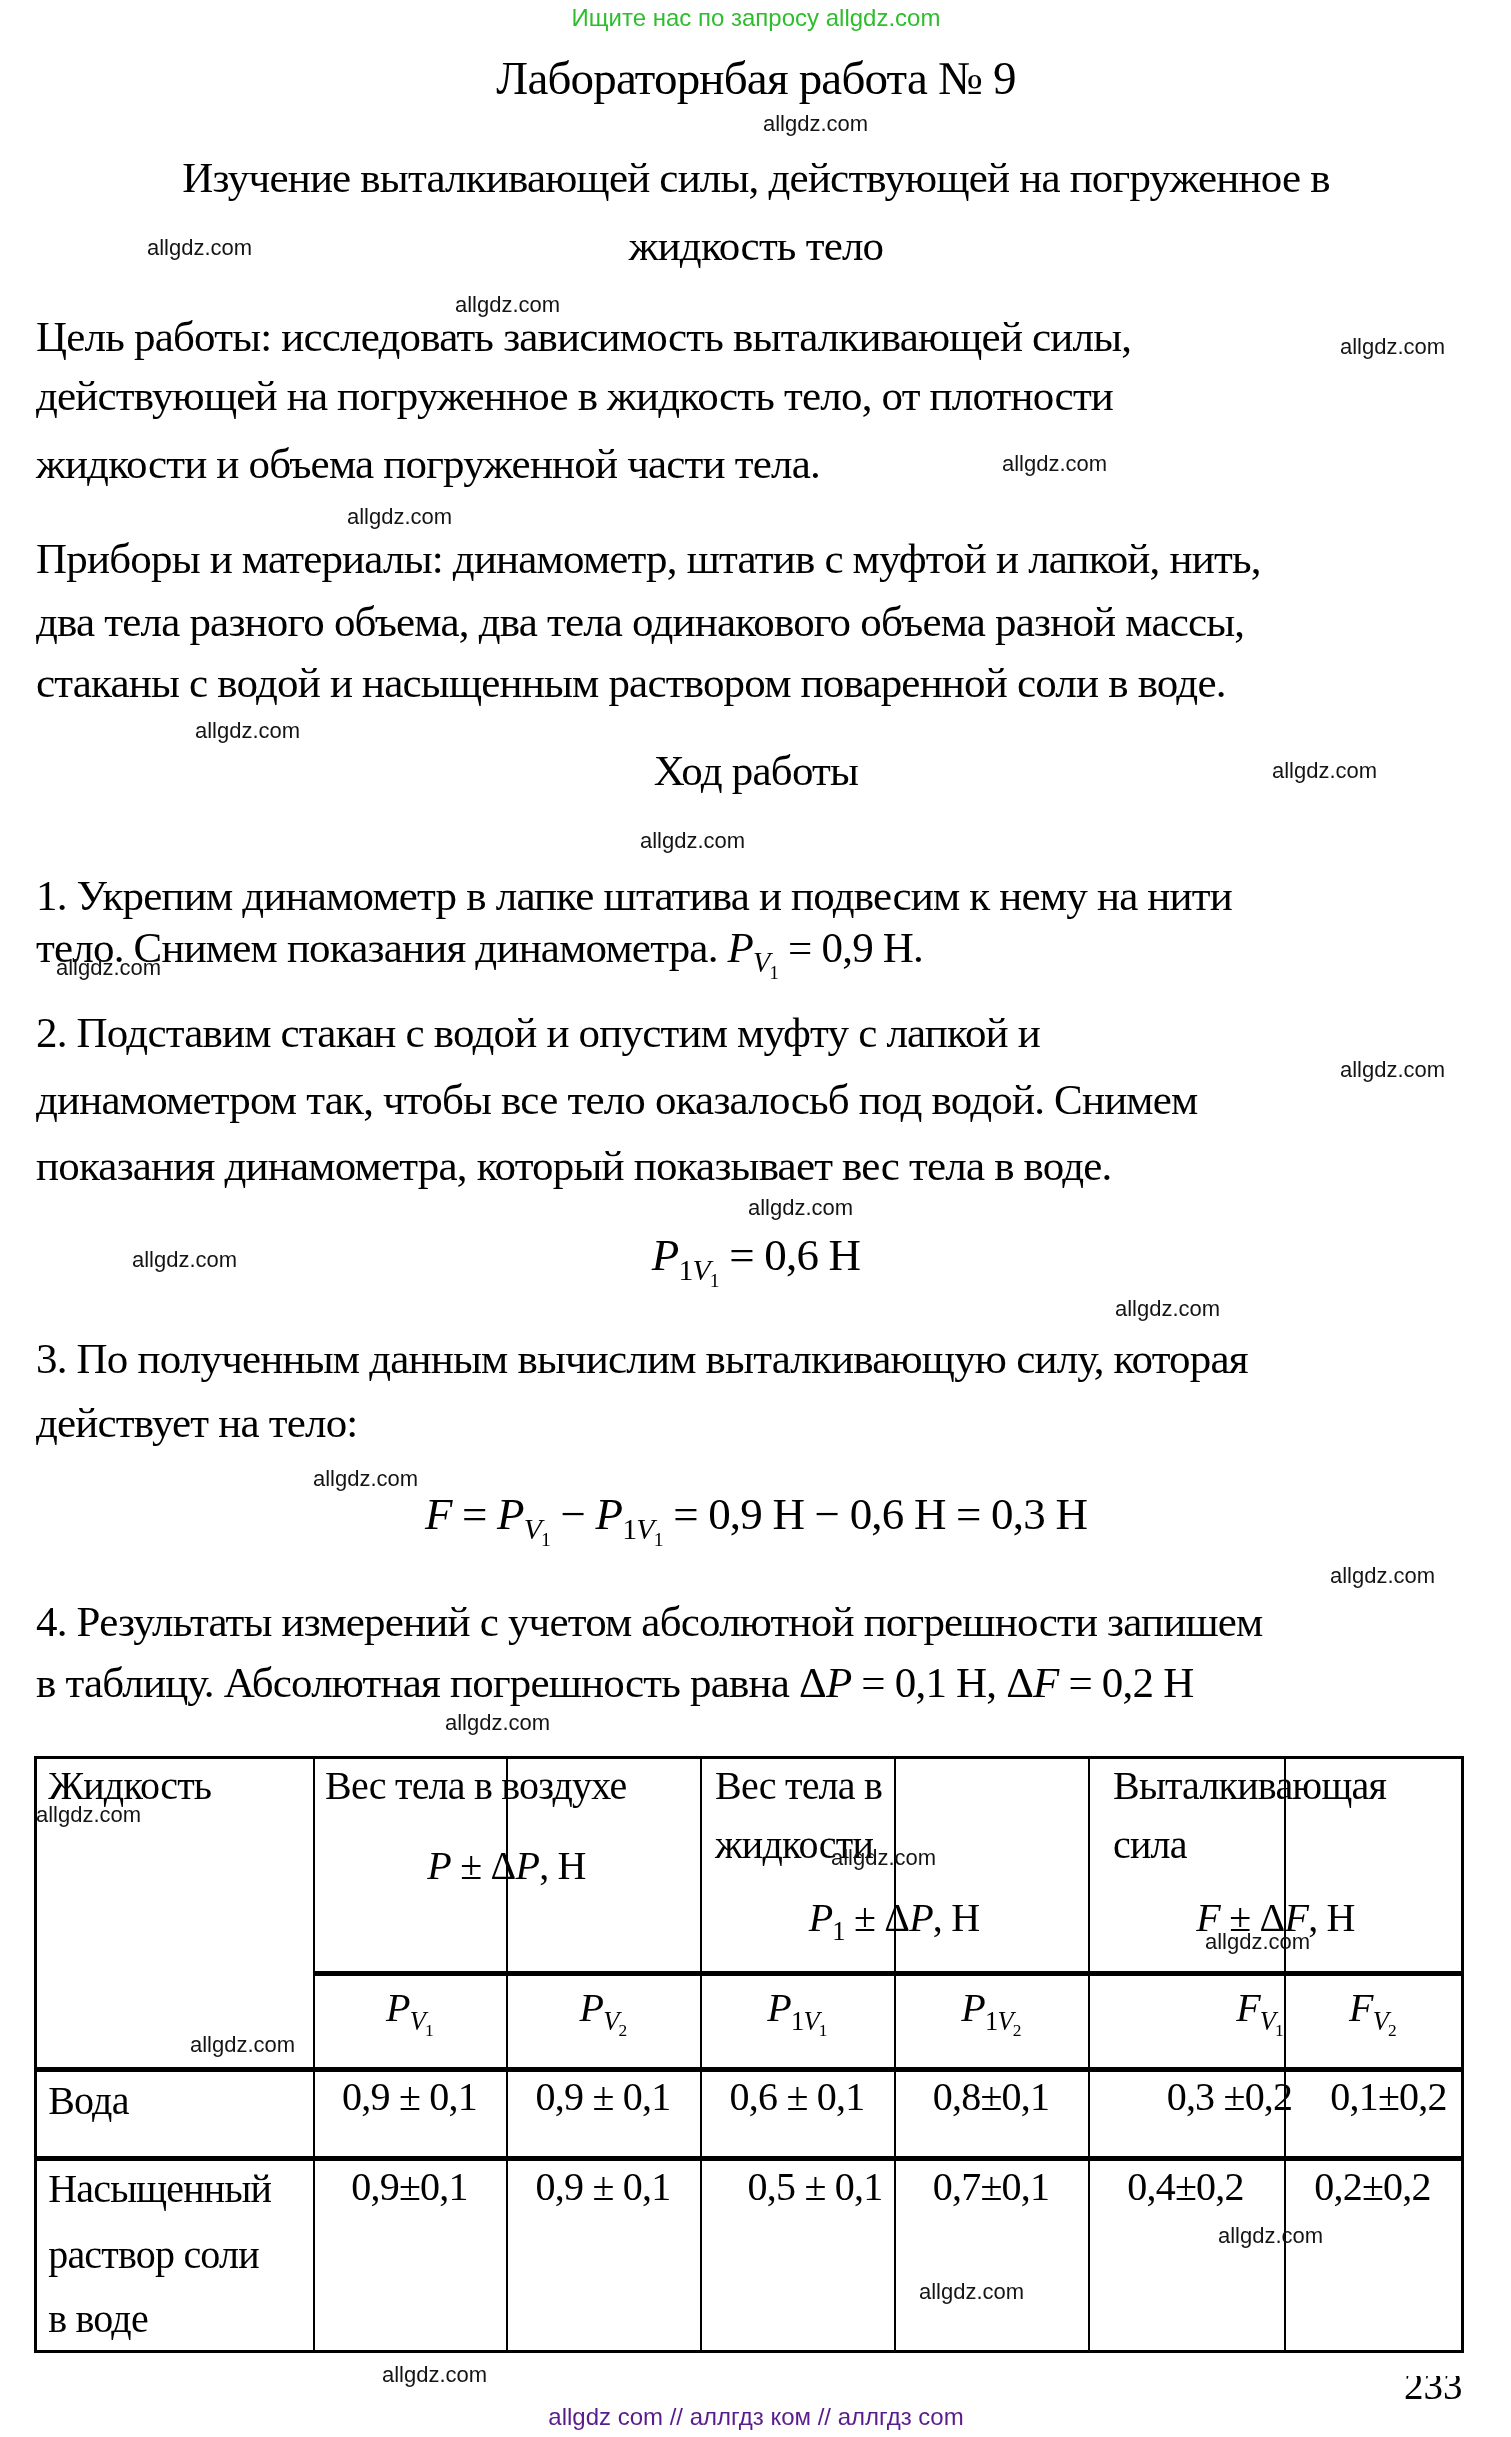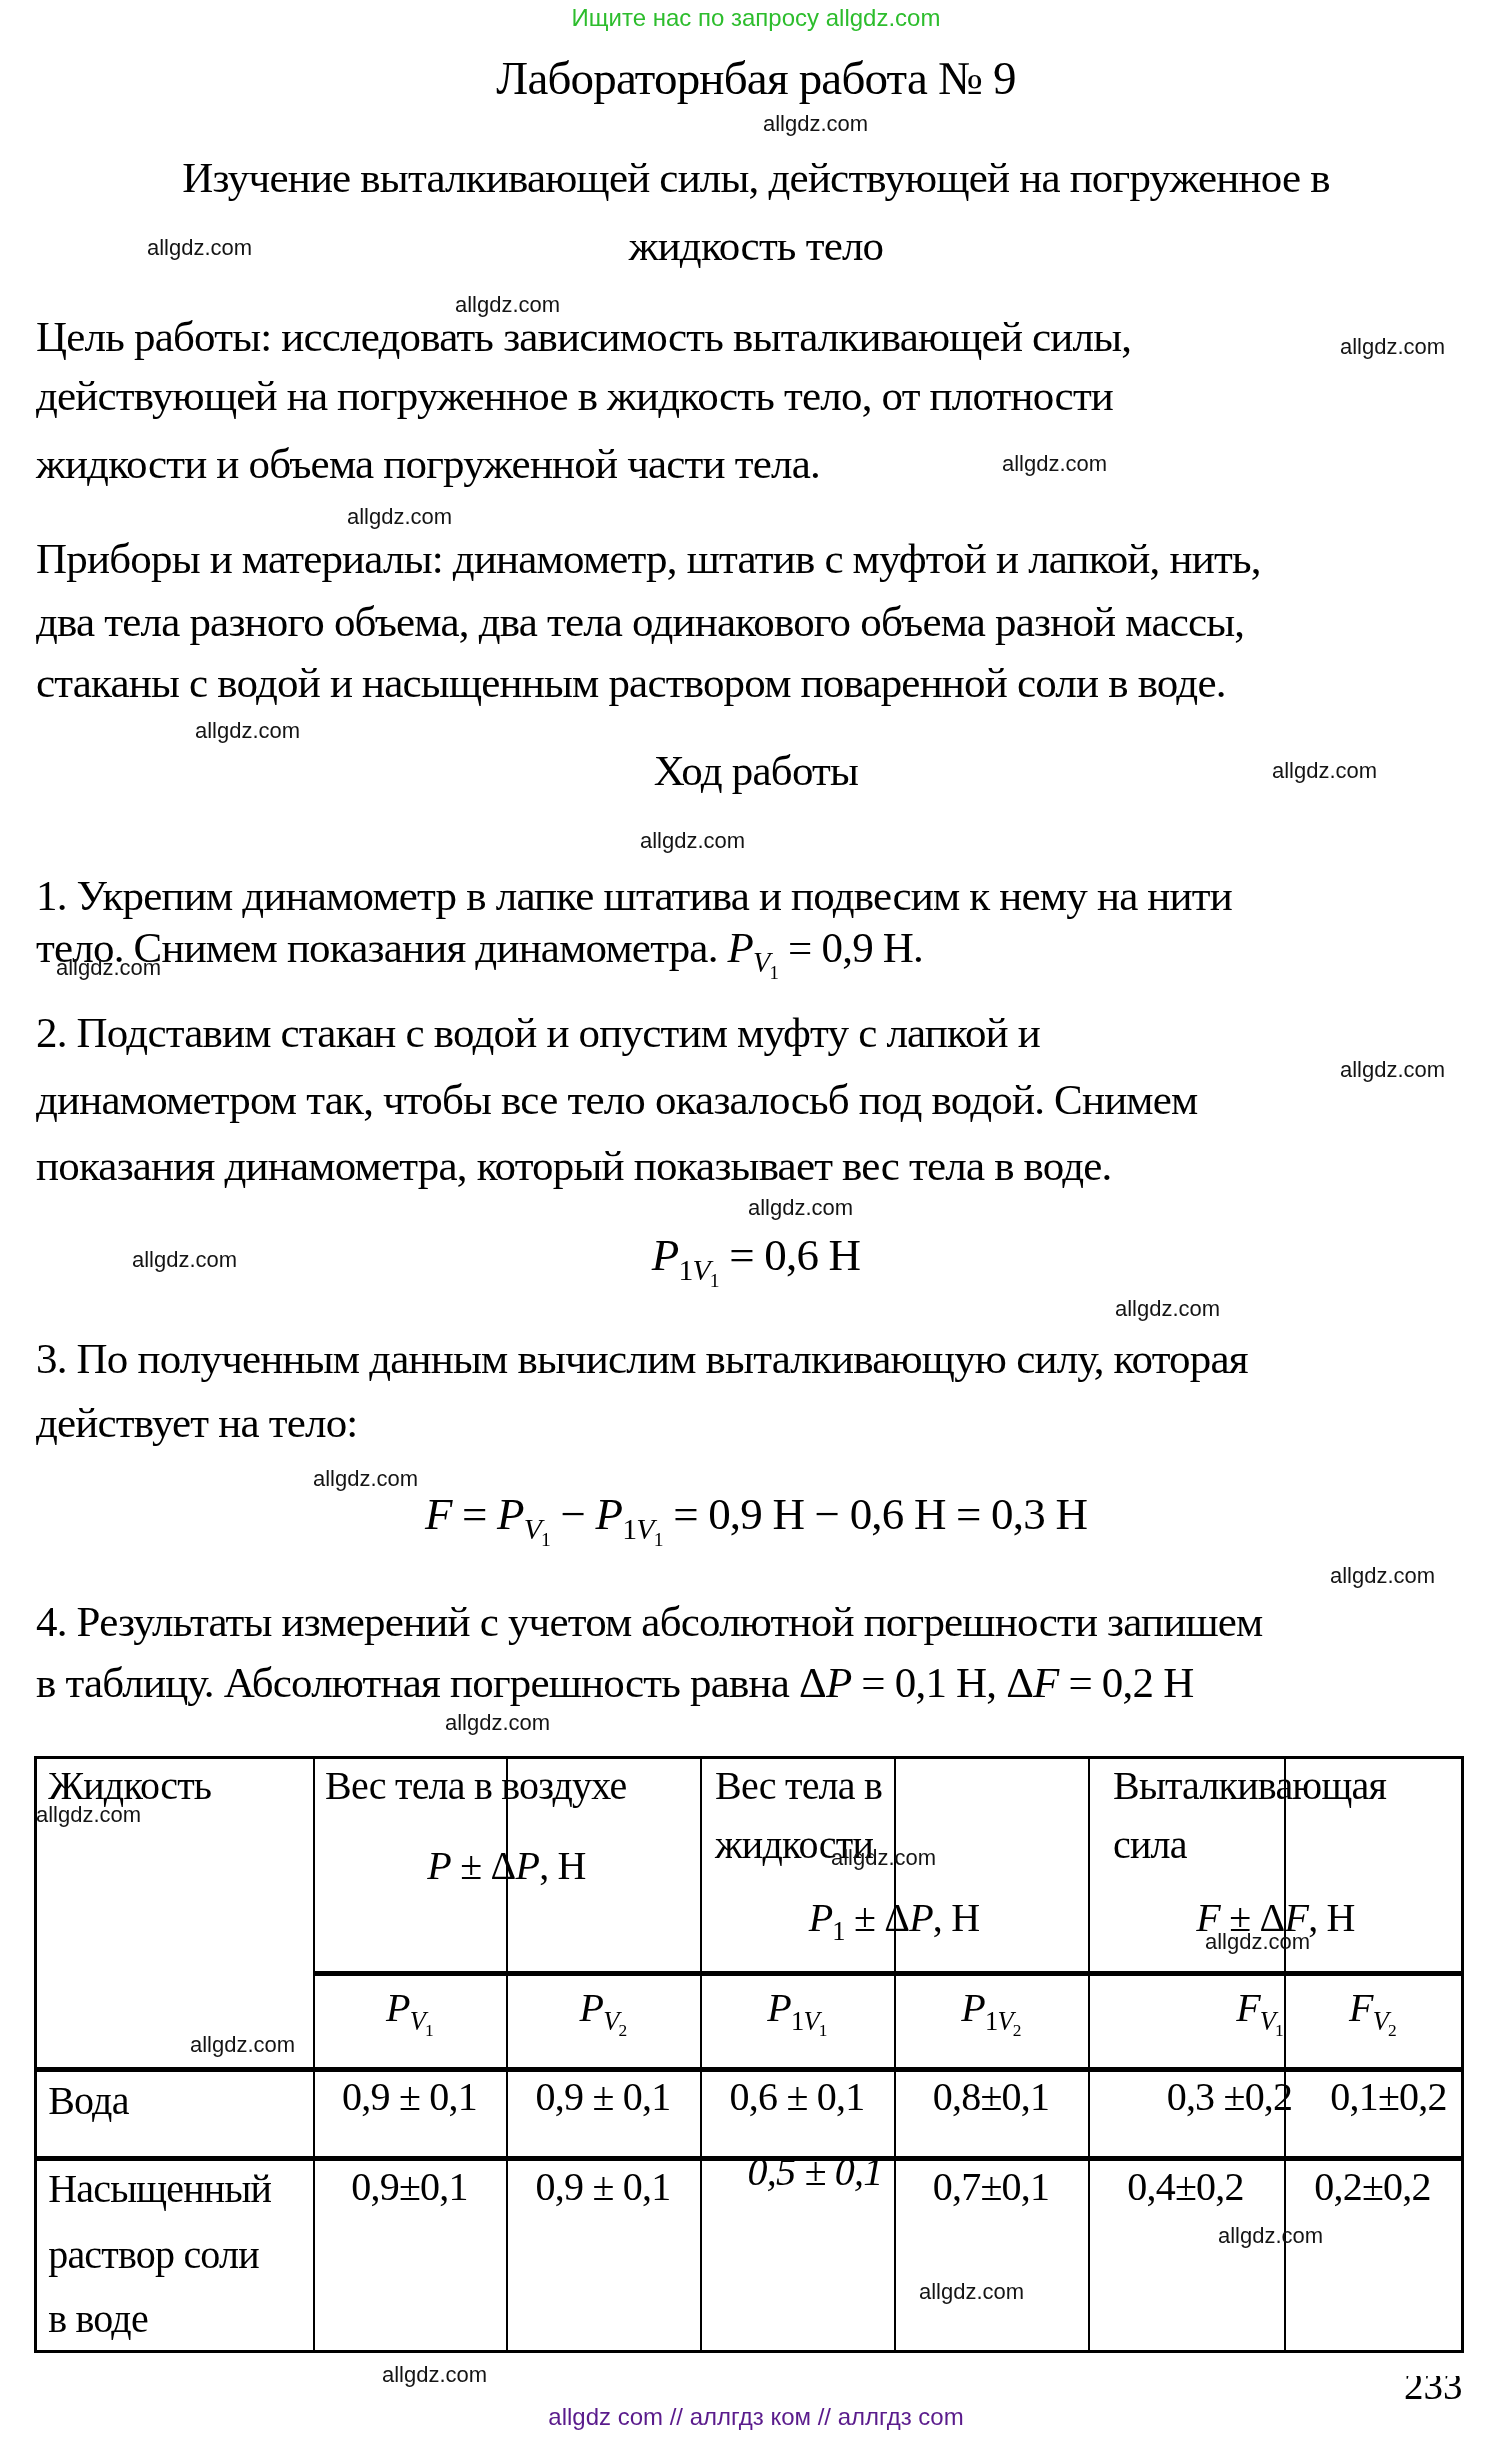--- a/index.html
+++ b/index.html
@@ -167,21 +167,21 @@
   <div class="tcell tc-center" style="left:663px; top:316px; width:194px;">0,6 ± 0,1</div>
   <div class="tcell tc-center" style="left:857px; top:316px; width:194px;">0,8±0,1</div>
   <div class="tcell tc-center" style="left:1051px; top:316px; width:195px;padding-left:44px;">0,3 ±0,2</div>
   <div class="tcell tc-center" style="left:1247px; top:316px; width:177px;margin-left:16px;">0,1±0,2</div>
 
   <div class="tcell" style="left:11.2px; top:408px;">Насыщенный</div>
   <div class="tcell" style="left:11.2px; top:474px;">раствор соли</div>
   <div class="tcell" style="left:11.2px; top:538px;">в воде</div>
   <div class="tcell tc-center" style="left:276px; top:406px; width:193px;">0,9±0,1</div>
   <div class="tcell tc-center" style="left:469px; top:406px; width:194px;">0,9 ± 0,1</div>
-  <div class="tcell tc-center" style="left:663px; top:391px; width:230px;font-style:italic;">0,5 ± 0,1</div>
+  <div class="tcell tc-center" style="left:663px; top:406px; width:230px;">0,5 ± 0,1</div>
   <div class="tcell tc-center" style="left:857px; top:406px; width:194px;font-family:Liberation Serif, serif;">0,7±0,1</div>
   <div class="tcell tc-center" style="left:1051px; top:406px; width:195px;">0,4±0,2</div>
   <div class="tcell tc-center" style="left:1247px; top:406px; width:177px;">0,2±0,2</div>
 </div>
 
 <div class="wm" style="left:763px; top:113px;">allgdz.com</div>
 <div class="wm" style="left:147px; top:237px;">allgdz.com</div>
 <div class="wm" style="left:455px; top:294px;">allgdz.com</div>
 <div class="wm" style="left:1340px; top:336px;">allgdz.com</div>
 <div class="wm" style="left:1002px; top:453px;">allgdz.com</div>

